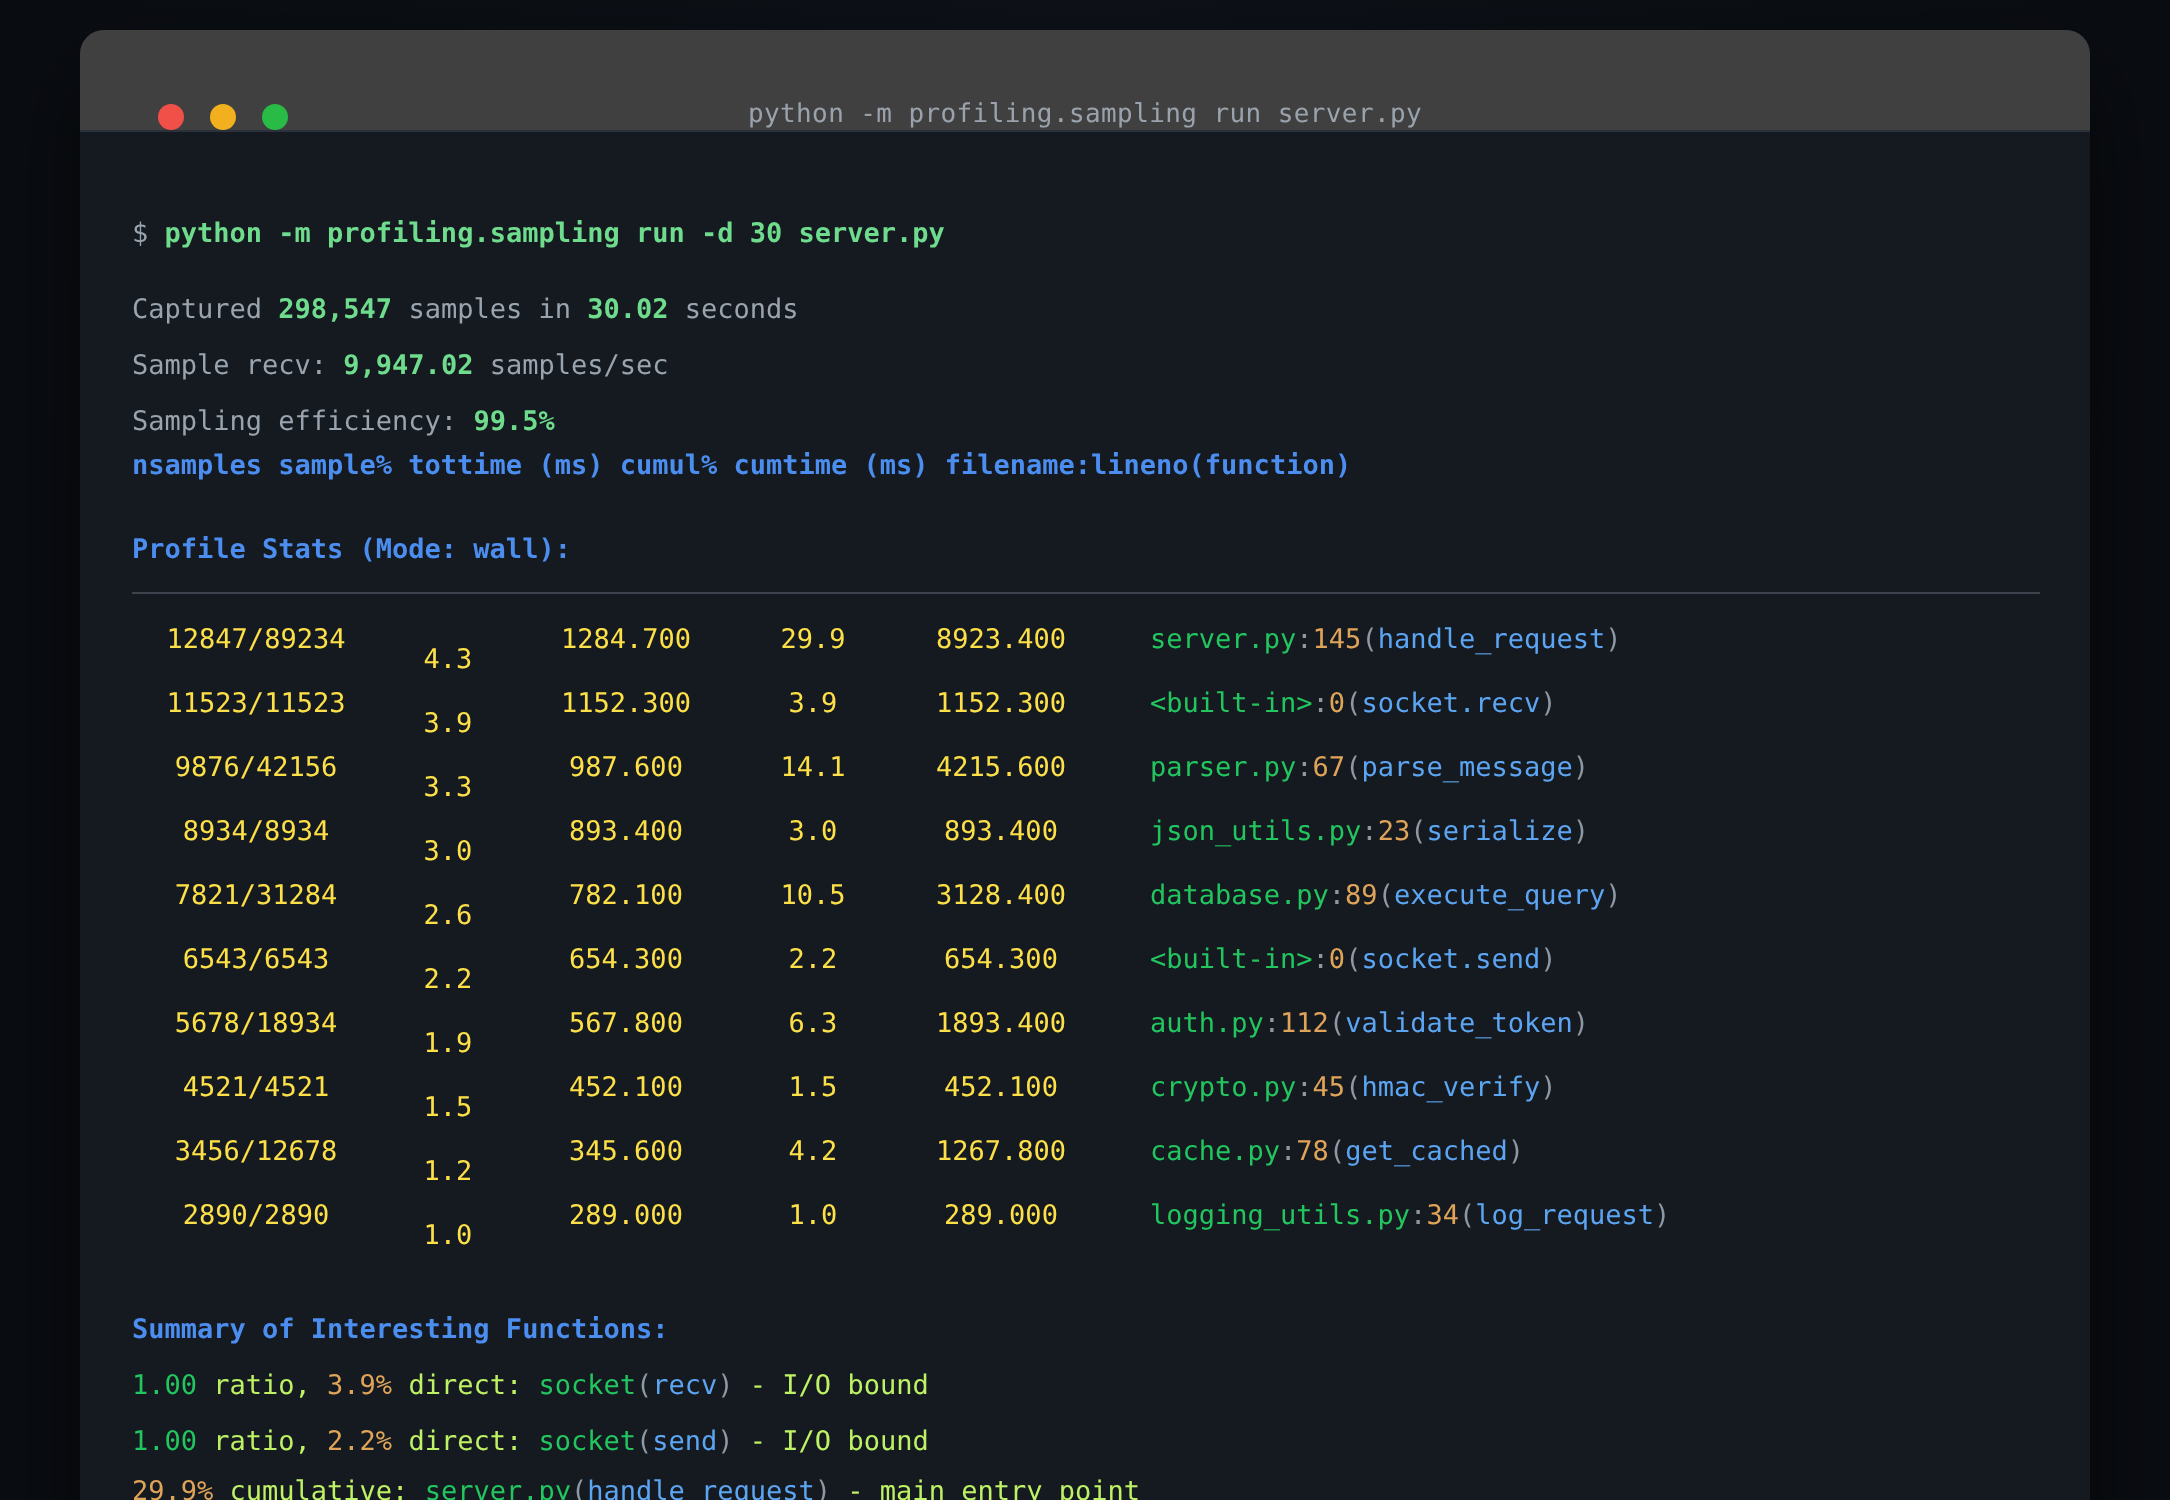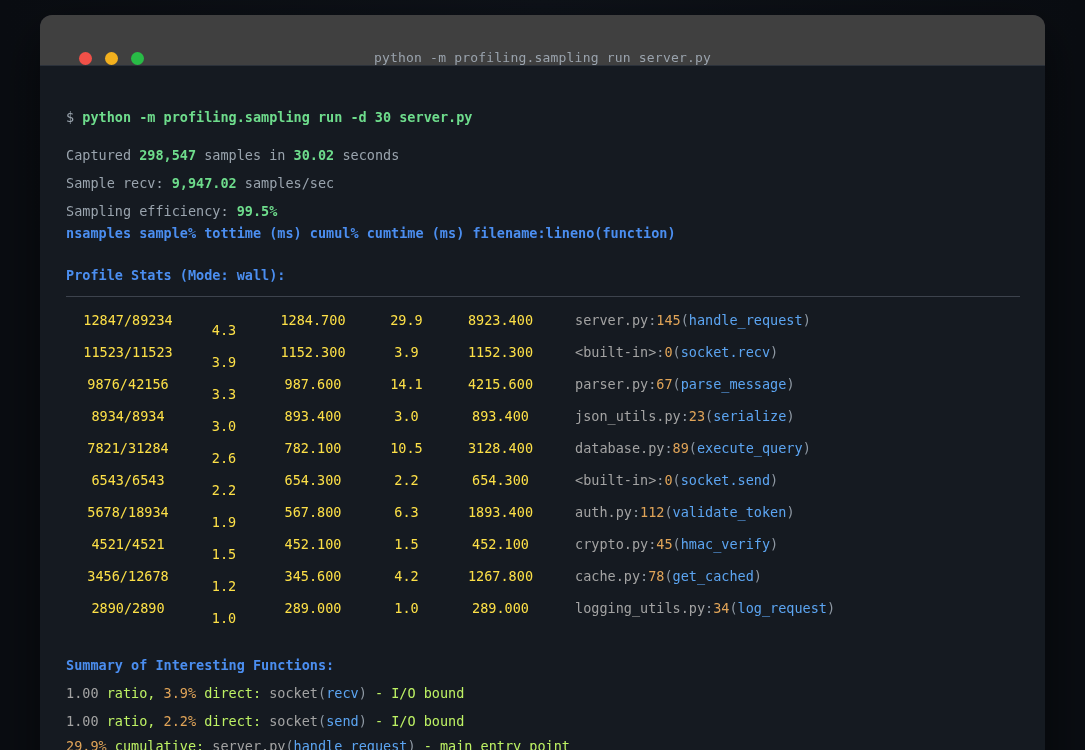--- a/index.html
+++ b/index.html
@@ -14,21 +14,21 @@
   .dot{width:13px;height:13px;border-radius:50%;border:none;padding:0;cursor:pointer;}
   .dot.red{background:#f05048;}
   .dot.yellow{background:#f2b01e;}
   .dot.green{background:#28bb46;}
   .title{position:absolute;left:0;right:0;text-align:center;color:#9aa3ad;
     font-size:13px;letter-spacing:.2px;pointer-events:none;}
   .term{padding:20px 25px 0 26px;font-size:13.5px;line-height:22px;}
   .line{white-space:pre;}
   .c-muted{color:#9aa4ae;}
   .c-bright{color:#bef264;}
-  .c-green{color:#a3a3a3;}
+  .c-green{color:#22c55e;}
   .c-greenb{color:#6edc8c;font-weight:bold;}
   .c-orange{color:#e0a458;}
   .c-fn{color:#5ca5f2;}
   .c-punct{color:#8e98a3;}
   .heading{color:#4b8ef0;font-weight:bold;white-space:pre;}
   .mt20{margin-top:20px;} .mt16{margin-top:16px;} .mt6{margin-top:6px;}
   .mt25{margin-top:25px;} .mt12{margin-top:12px;} .mt19{margin-top:19px;} .mt3{margin-top:3px;}
   .divider{height:1px;background:#3d434d;width:954px;margin:10px 0 12px 0;}
   .trow{display:flex;white-space:pre;}
   .tnum{color:#fde047;text-align:center;display:inline-block;}

